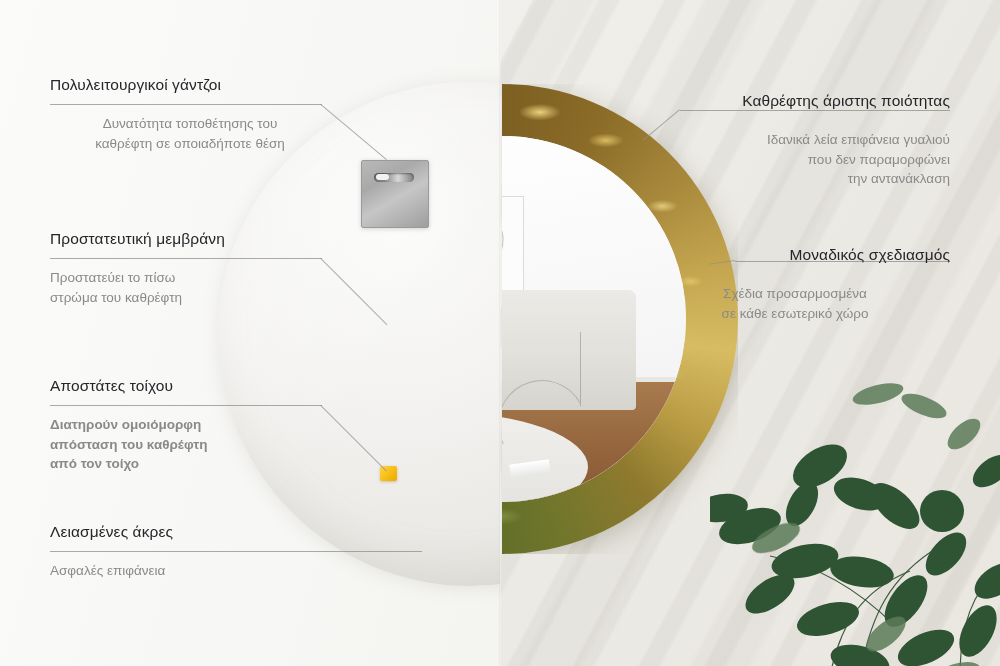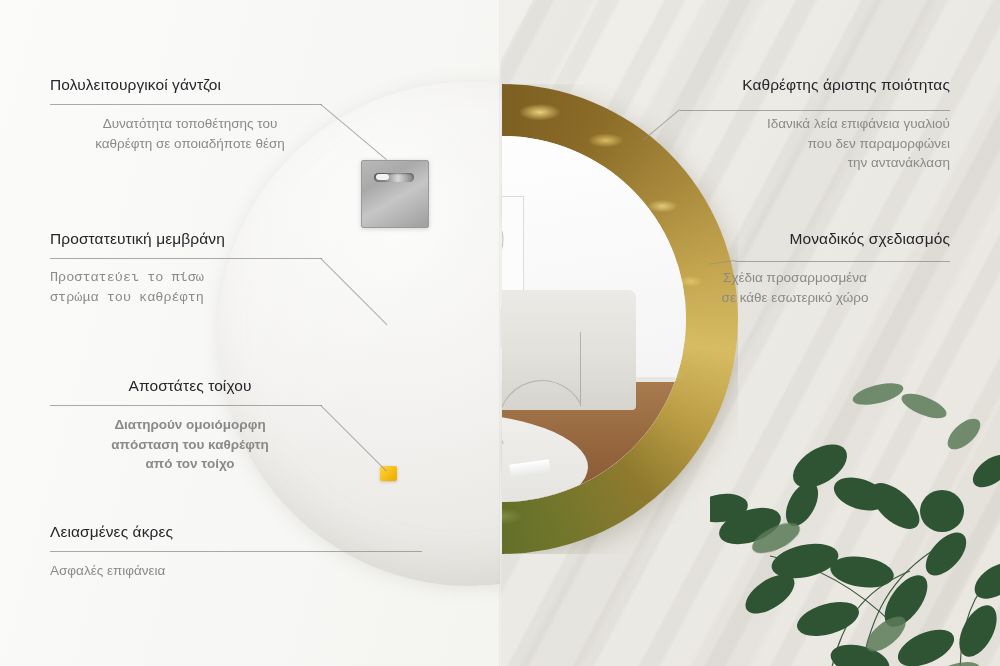--- a/index.html
+++ b/index.html
@@ -93,21 +93,21 @@
     margin:0;padding:0;
     font-size:15.5px;font-weight:normal;color:#25262a;letter-spacing:.1px;
     white-space:nowrap;
   }
   .block p{
     margin:0;padding:0;
     font-size:13.5px;line-height:1.45;color:#8a8a88;font-weight:normal;
   }
   .block .divider{margin:7px 0 8px 0;height:1px;background:#9a9996;opacity:.7;}
   .block.left{text-align:left;}
-  .block.right{text-align:right;}
+  .block.right{text-align:right;margin-top:16px;}
 
   
   .mirror-wrap{position:absolute;left:2px;top:84px;width:236px;height:470px;overflow:hidden;}
   .mirror{
     position:absolute;left:-236px;top:0;width:472px;height:470px;border-radius:50%;
     background:
       conic-gradient(from 200deg at 50% 50%,
         #6f7a2e 0deg, #8c8f35 28deg, #b4a04a 60deg,
         #c9ae52 85deg, #a98a36 110deg, #8c6f28 135deg,
         #7d5f22 160deg, #8a6b27 185deg, #a5863a 210deg,
@@ -286,25 +286,25 @@
   <div class="block left" style="left:50px;top:76px;width:280px;">
     <h3>Πολυλειτουργικοί γάντζοι</h3>
     <div class="divider" style="margin-top:11px;visibility:hidden;"></div>
     <p style="white-space:pre-line;margin-top:6px;text-align:center;">Δυνατότητα τοποθέτησης του
 καθρέφτη σε οποιαδήποτε θέση</p>
   </div>
 
   <div class="block left" style="left:50px;top:230px;width:280px;">
     <h3>Προστατευτική μεμβράνη</h3>
     <div class="divider" style="margin-top:11px;visibility:hidden;"></div>
-    <p style="white-space:pre-line;margin-top:6px;font-family:Liberation Mono, monospace;">Προστατεύει το πίσω
+    <p style="white-space:pre-line;margin-top:6px;">Προστατεύει το πίσω
 στρώμα του καθρέφτη</p>
   </div>
 
-  <div class="block left" style="left:50px;top:377px;width:280px;text-align:center;">
+  <div class="block left" style="left:50px;top:377px;width:280px;">
     <h3>Αποστάτες τοίχου</h3>
     <div class="divider" style="margin-top:11px;visibility:hidden;"></div>
     <p style="white-space:pre-line;margin-top:4px;font-weight:bold;">Διατηρούν ομοιόμορφη
 απόσταση του καθρέφτη
 από τον τοίχο</p>
   </div>
 
   <div class="block left" style="left:50px;top:523px;width:280px;">
     <h3>Λειασμένες άκρες</h3>
     <div class="divider" style="margin-top:11px;visibility:hidden;"></div>

